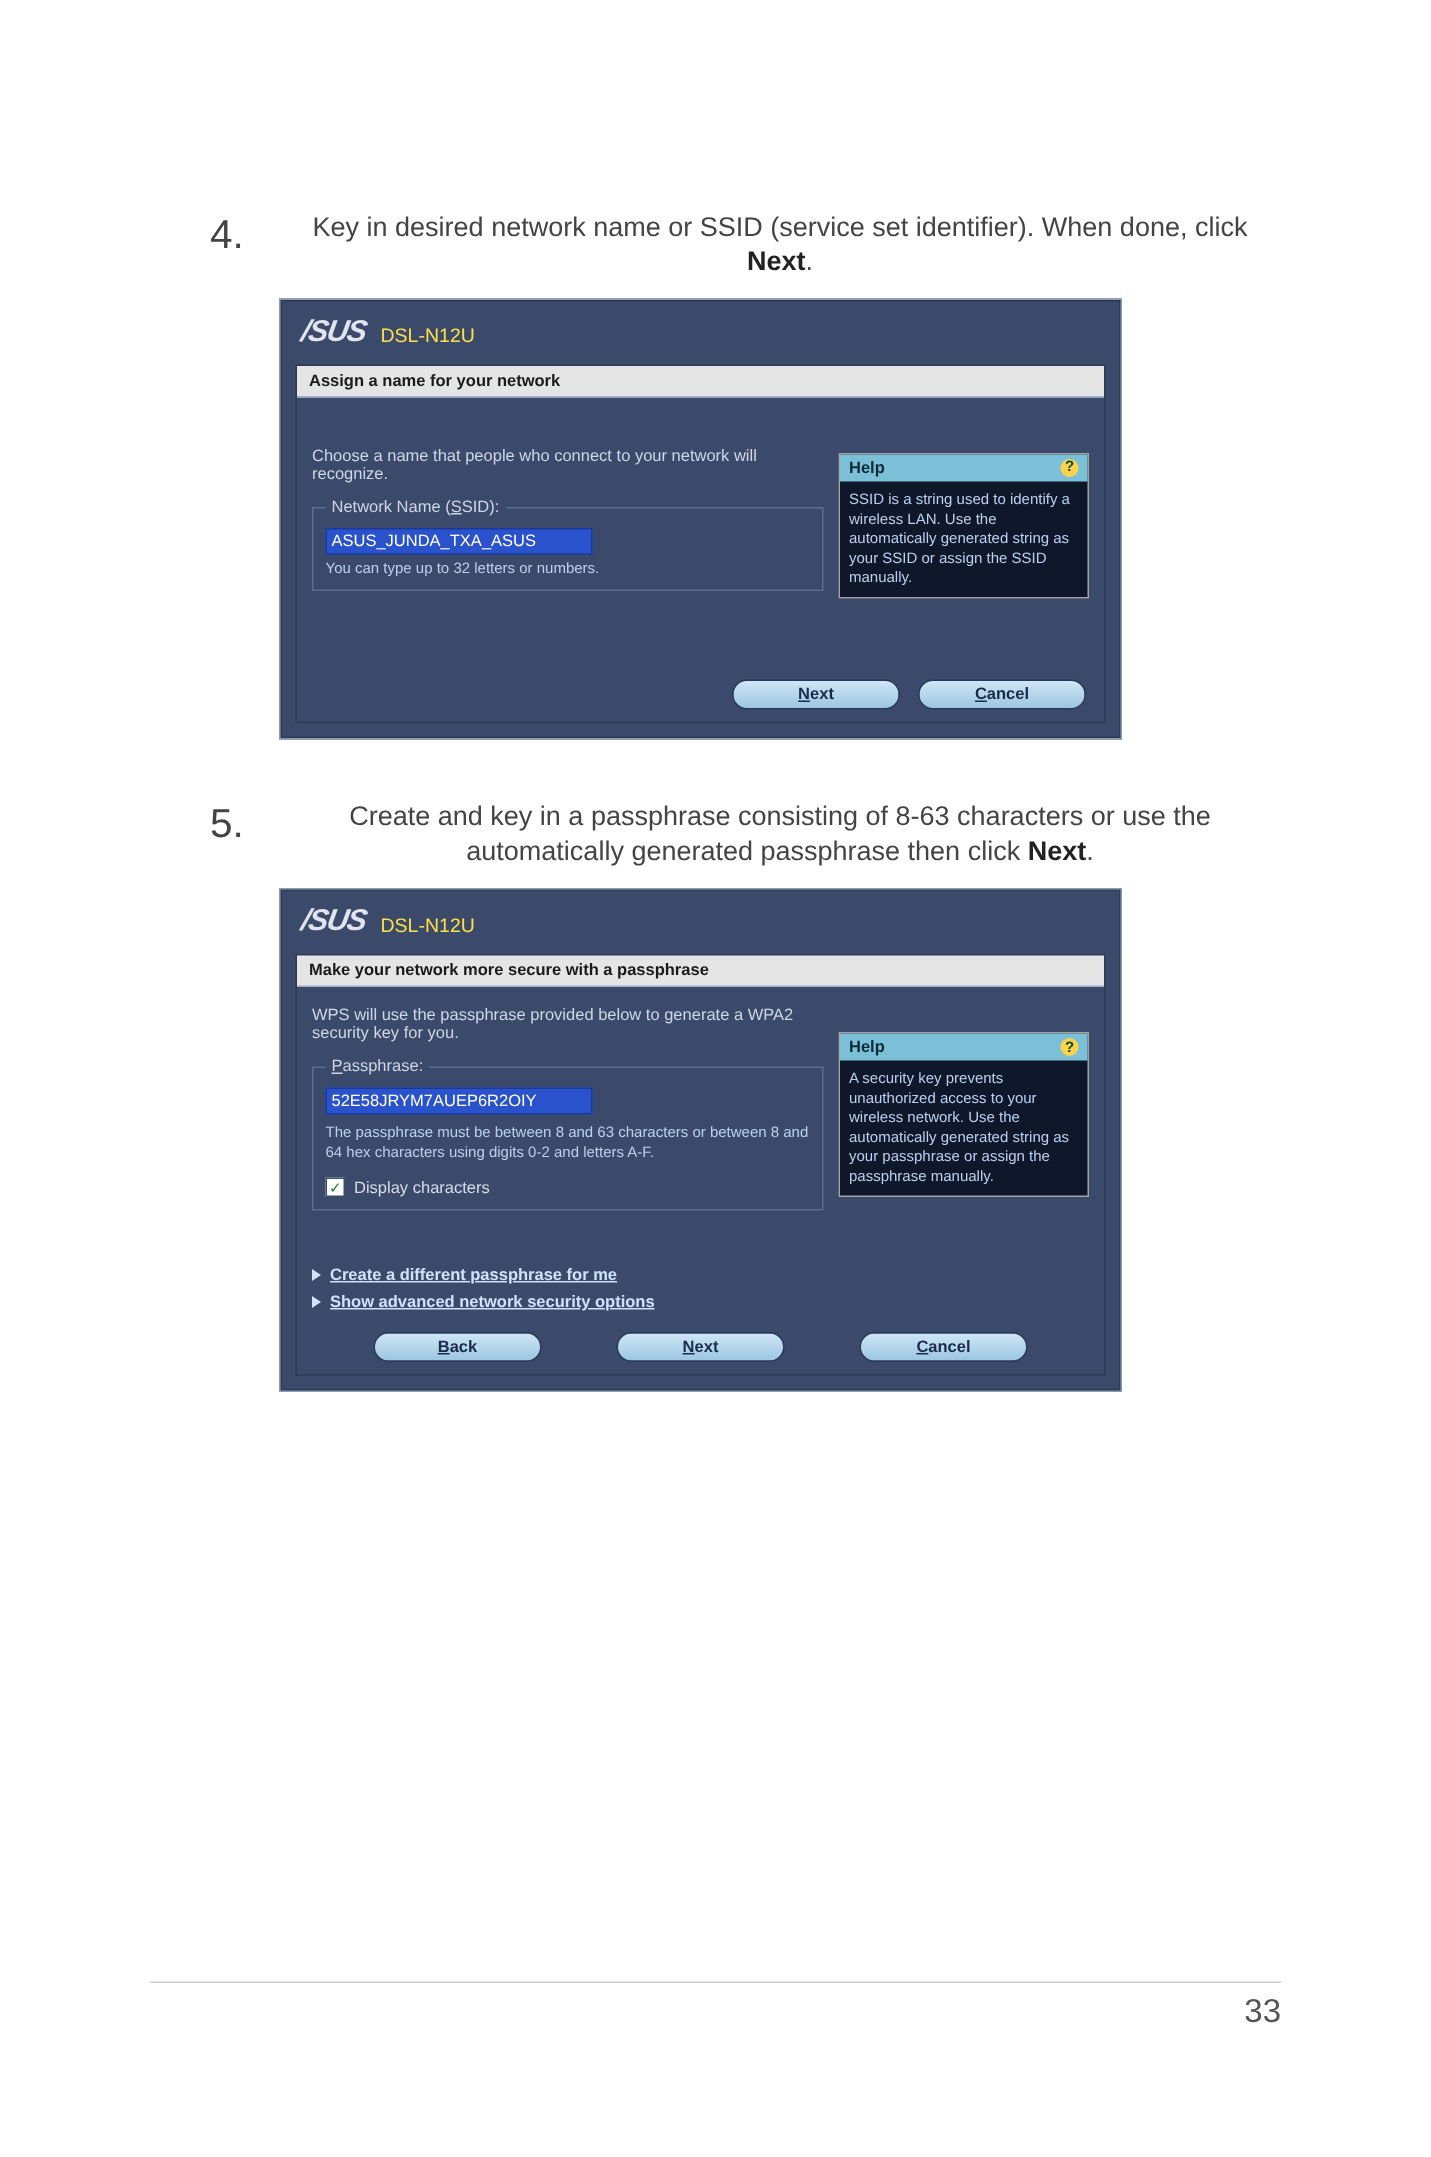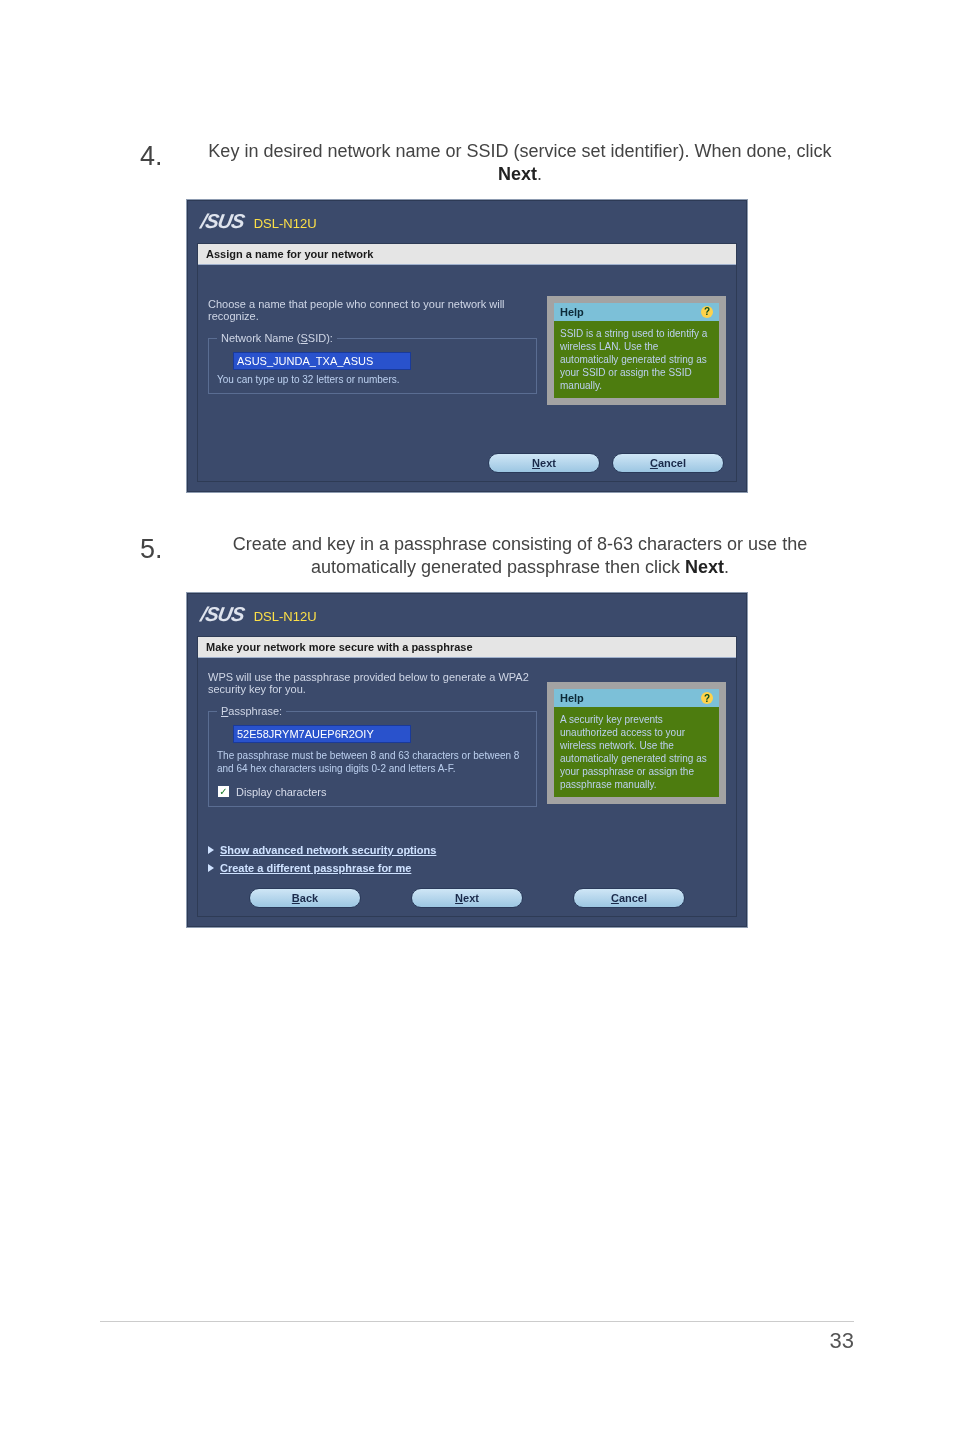--- a/index.html
+++ b/index.html
@@ -100,22 +100,22 @@
     padding: 10px 10px 20px 10px;
     gap: 10px;
     color: #d7dcea;
     font-size: 11px;
     min-height: 150px;
     align-items: center;
   }
   .left-pane { flex: 1; }
   .right-pane {
     width: 165px;
-    background: #4d7c0f;
-    border: 7px solid #a3a3a3;
+    background: #0f172a;
+    border: 1px solid #a3a3a3;
   }
   .help-head {
     background: #7cc0d8;
     color: #0c2a38;
     font-weight: 700;
     font-size: 11px;
     padding: 3px 6px;
     display: flex;
     justify-content: space-between;
     align-items: center;
@@ -154,21 +154,20 @@
   .text-input {
     width: 170px;
     font-size: 11px;
     padding: 2px 3px;
     border: 1px solid #7f94bb;
   }
   .text-input.selected {
     background: #2952cc;
     color: #fff;
     border-color: #1a3a99;
-    margin-left: 16px;
   }
   .hint {
     color: #bcd0ef;
     font-size: 10px;
     margin-top: 4px;
   }
   .passlines {
     color: #bcd0ef;
     font-size: 10px;
     margin-top: 6px;
@@ -330,25 +329,25 @@
               <div class="help-head">
                 <span>Help</span>
                 <span class="qmark">?</span>
               </div>
               <div class="help-body">A security key prevents unauthorized access to your wireless network. Use the automatically generated string as your passphrase or assign the passphrase manually.</div>
             </div>
           </div>
 
           <div class="link-row">
             <span class="tri"></span>
-            <span class="link-label">Show advanced network security options</span>
+            <span class="link-label">Create a different passphrase for me</span>
           </div>
           <div class="link-row">
             <span class="tri"></span>
-            <span class="link-label">Create a different passphrase for me</span>
+            <span class="link-label">Show advanced network security options</span>
           </div>
 
           <div class="btn-row wide">
             <div class="pill-btn">
               <span class="ul">B</span><span>ack</span>
             </div>
             <div class="pill-btn">
               <span class="ul">N</span><span>ext</span>
             </div>
             <div class="pill-btn">

